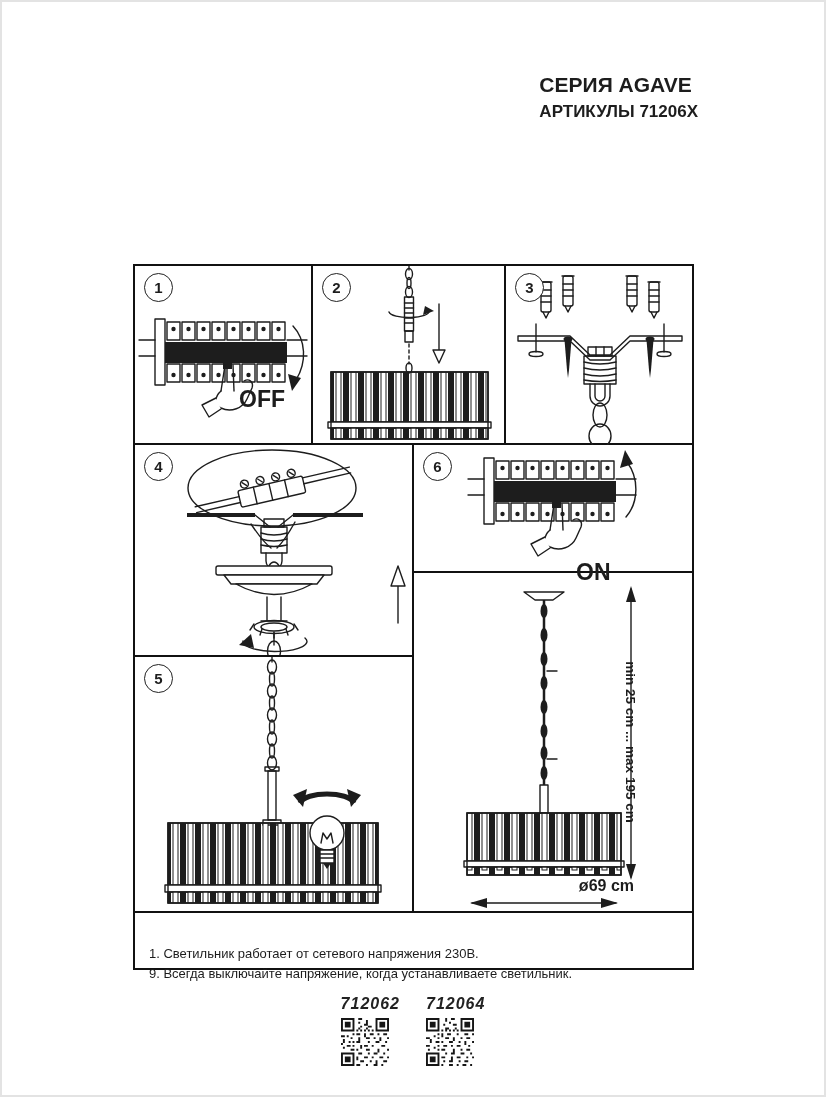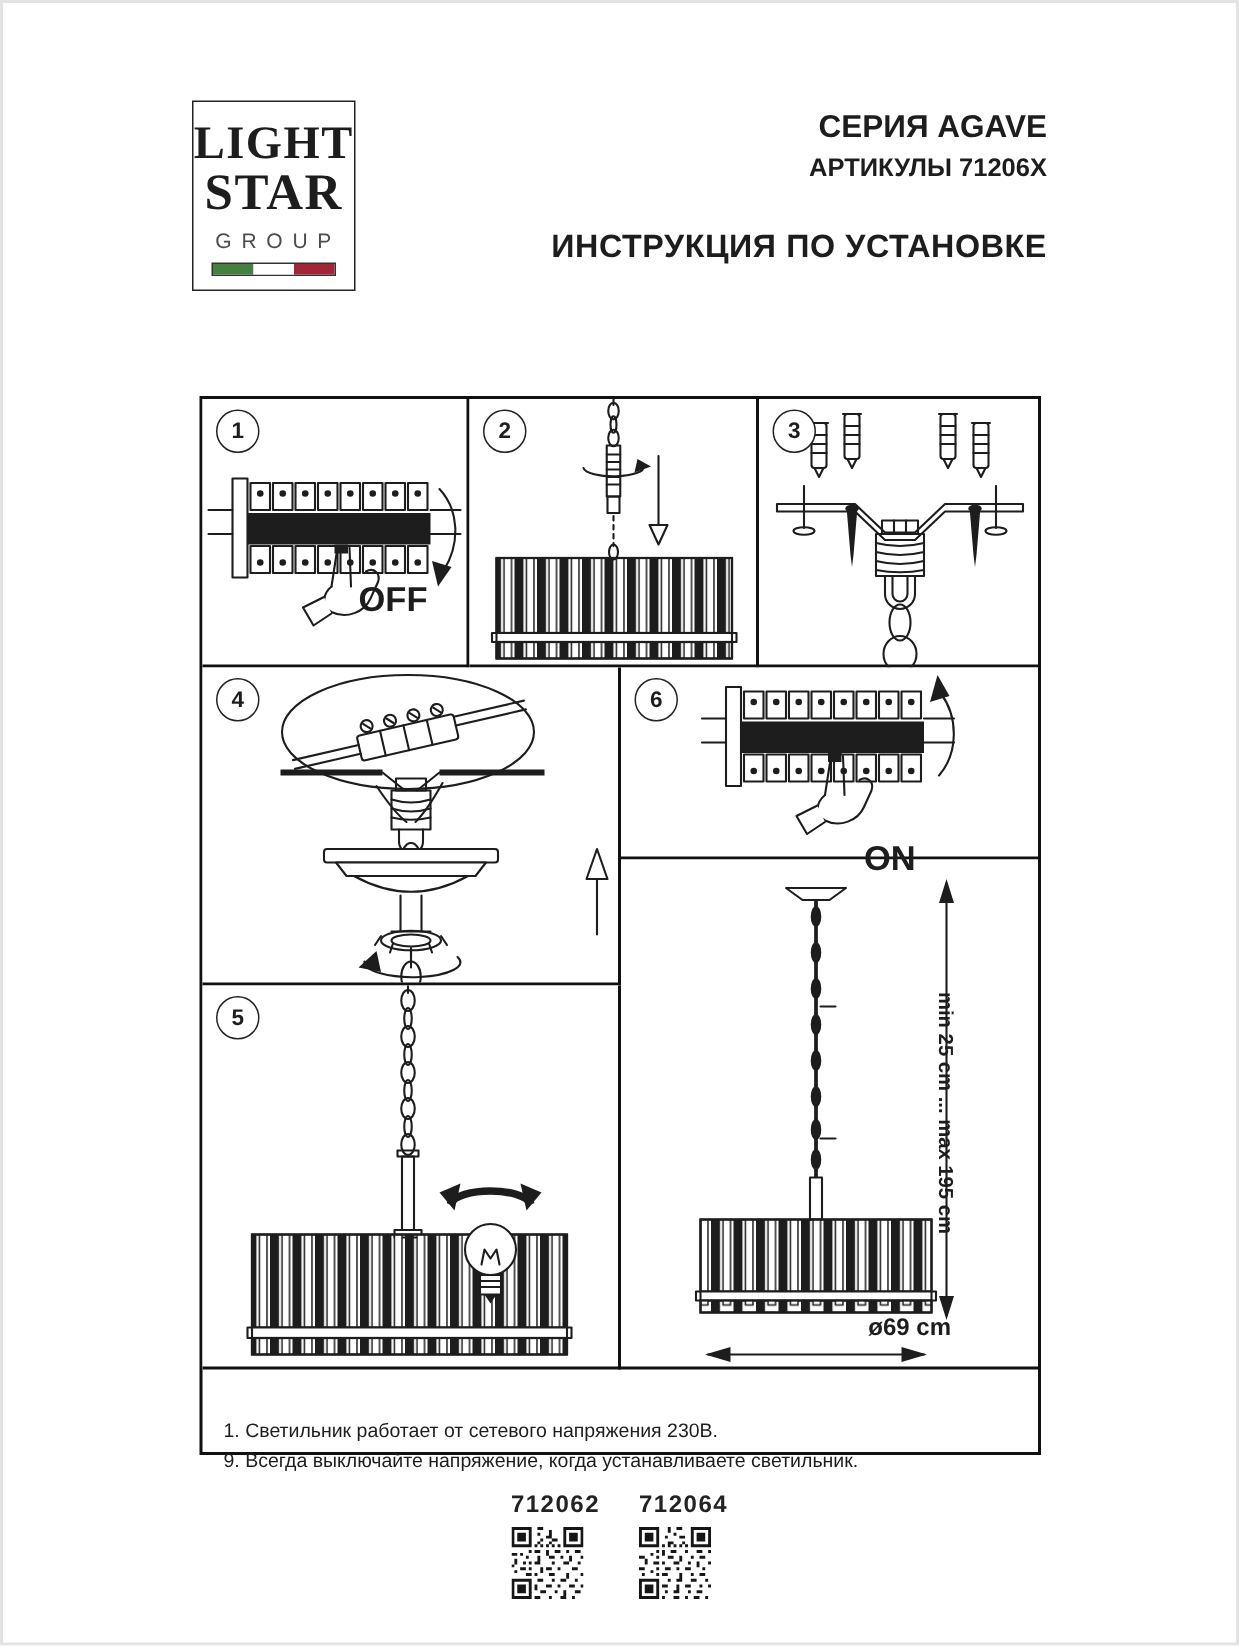--- a/index.html
+++ b/index.html
@@ -9,21 +9,21 @@
   
   .logo-box{position:absolute;left:128px;top:67px;width:109px;height:127px;
             border:1.5px solid #222;text-align:center;box-sizing:border-box;}
   .logo-l1{font-family:"Liberation Serif",serif;font-weight:bold;font-size:31px;
            letter-spacing:1px;line-height:1;margin-top:11px;}
   .logo-l2{font-family:"Liberation Serif",serif;font-weight:bold;font-size:34px;
            letter-spacing:1px;line-height:1;margin-top:2px;}
   .logo-l3{font-size:14px;letter-spacing:6.5px;color:#4d4d4d;margin-top:6px;text-indent:6px;}
   .logo-flag{display:flex;height:7px;margin:7px 12px 0 12px;border:1px solid #333;}
   .logo-flag div{flex:1;}
-  .hdr{position:absolute;right:128px;top:70px;text-align:right;font-weight:bold;}
+  .hdr{position:absolute;right:128px;top:70px;text-align:left;font-weight:bold;}
   .hdr-series{font-size:21px;line-height:1.45;}
   .hdr-art{font-size:17px;line-height:1.45;}
   .hdr-title{font-size:21.5px;line-height:1.28;margin-top:26px;letter-spacing:.4px;}
   
   .grid{position:absolute;left:133px;top:264px;width:561px;height:706px;
         border:2px solid #111;box-sizing:border-box;}
   .panel{position:absolute;box-sizing:border-box;background:#fff;}
   .b-r{border-right:2px solid #111;} .b-b{border-bottom:2px solid #111;}
   .stepnum{position:absolute;top:7px;left:9px;width:27px;height:27px;border:1.6px solid #222;
            border-radius:50%;font-size:15px;font-weight:bold;display:flex;
@@ -32,21 +32,21 @@
   .swlbl{position:absolute;font-size:23px;font-weight:bold;z-index:3;}
   .dim-v{position:absolute;left:224px;top:62px;width:214px;transform:rotate(90deg);
          transform-origin:0 0;font-size:13.5px;font-weight:bold;text-align:center;}
   .dim-h{position:absolute;left:40px;top:304px;width:180px;text-align:right;
          font-size:16px;font-weight:bold;}
   .notes{position:absolute;left:0;top:671px;width:557px;height:53px;
          padding:7px 0 0 14px;box-sizing:border-box;font-size:13px;line-height:1.55;}
   
   .footer{position:absolute;left:0;top:995px;width:826px;display:flex;
           justify-content:center;gap:26px;}
-  .code-block{text-align:center;}
+  .code-block{text-align:center;font-style:italic;}
   .code-num{font-size:16px;font-weight:bold;letter-spacing:1px;color:#222;}
   .code-block svg{margin-top:5px;display:block;}
   
   .ln{stroke:#1d1d1d;stroke-width:1.4;fill:none;stroke-linejoin:round;stroke-linecap:round;}
   .fl{fill:#1d1d1d;stroke:none;}
   .wh{fill:#fff;stroke:#1d1d1d;stroke-width:1.4;stroke-linejoin:round;}
   .drum{stroke:#1d1d1d;stroke-width:1.5;}
 </style>
 </head>
 <body>
@@ -92,35 +92,24 @@
       <rect x="-5" y="0" width="10" height="30" rx="2"></rect>
       <path d="M-6,0 h12"></path>
       <path d="M-5,8 h10 M-5,14 h10 M-5,20 h10"></path>
       <path d="M-3,30 l3,6 l3,-6"></path>
     </g>
   </defs>
 </svg>
 
 <div class="page">
 
-  <div class="logo-box">
-    <div class="logo-l1">LIGHT</div>
-    <div class="logo-l2">STAR</div>
-    <div class="logo-l3">GROUP</div>
-    <div class="logo-flag">
-      <div style="background:#44803f"></div>
-        <div style="background:#ffffff"></div>
-        <div style="background:#a32638"></div>
-    </div>
-  </div>
   <div class="hdr">
     <div class="hdr-series">СЕРИЯ AGAVE</div>
     <div class="hdr-art">АРТИКУЛЫ 71206X</div>
     <div class="hdr-title">
-      <div>ИНСТРУКЦИЯ ПО УСТАНОВКЕ</div>
     </div>
   </div>
 
   <div class="grid">
 
     <div class="panel b-r b-b" style="left:0;top:0;width:178px;height:179px;">
       <div class="stepnum">1</div>
       <svg width="178" height="148" viewBox="0 0 178 148" style="top:26px">
         <use href="#b1brk"></use>
         <use href="#b1hand"></use>

